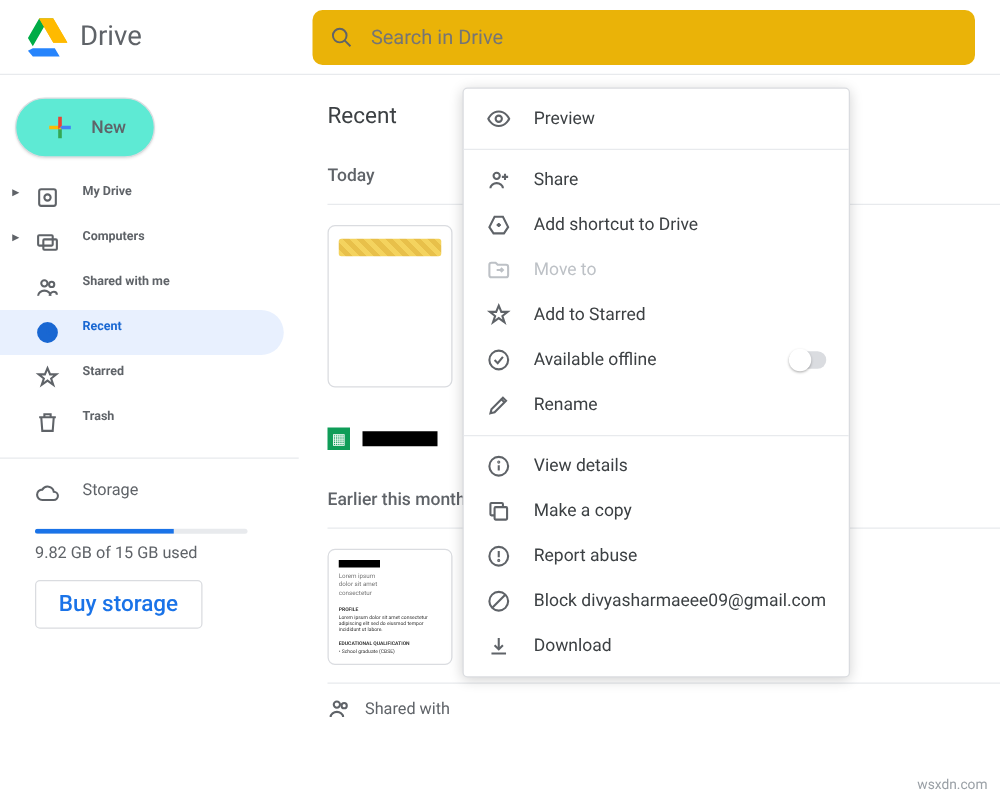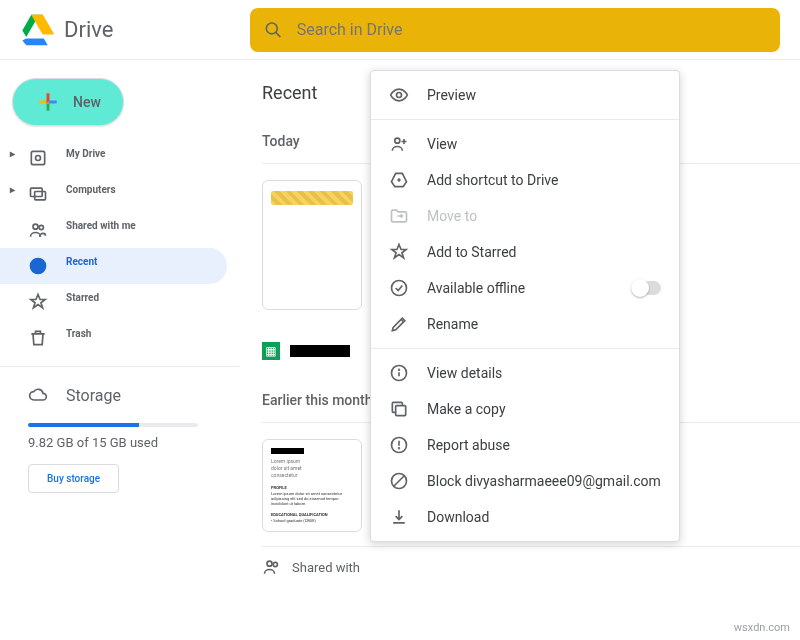--- a/index.html
+++ b/index.html
@@ -13,25 +13,25 @@
 .search-bar input { border: none; background: transparent; font-size: 16px; color: #5f6368; outline: none; width: 100%; }
 .body { display: flex; height: calc(100% - 60px); }
 .sidebar { width: 240px; padding: 12px 0 12px 0; border-right: 1px solid transparent; }
 .new-btn { display: flex; align-items: center; gap: 12px; background: #5eead4; border: 1px solid #dadce0; border-radius: 24px; padding: 10px 22px; margin: 6px 0 14px 12px; box-shadow: 0 1px 2px rgba(0,0,0,0.1); cursor: pointer; }
 .new-btn span { font-size: 14px; color: #5f6368; font-weight: 500; }
 .nav-item { display: flex; align-items: flex-start; gap: 18px; padding: 8px 12px 8px 28px; border-radius: 0 20px 20px 0; margin-right: 12px; font-size: 10px; color: #5f6368; cursor: pointer; position: relative; font-weight: bold; }
 .nav-item.expandable::before { content: '▸'; position: absolute; left: 10px; font-size: 10px; color: #5f6368; }
 .nav-item.active { background: #e8f0fe; color: #1967d2; }
 .nav-item.active svg { stroke: #1967d2; fill: #1967d2; }
 .nav-divider { height: 1px; background: #e8eaed; margin: 10px 0; }
-.storage-sec { padding: 8px 18px 8px 28px; font-size: 16px; display:flex; align-items:flex-end; gap:18px; color:#5f6368;}
+.storage-sec { padding: 8px 18px 8px 28px; font-size: 13px; display:flex; align-items:flex-start; gap:18px; color:#5f6368;}
 .storage-bar { width: 170px; height: 4px; background: #e8eaed; border-radius: 2px; margin: 10px 0 8px 28px; overflow: hidden; }
 .storage-fill { height: 100%; background: #1a73e8; width: 65%; }
 .storage-txt { font-size: 13px; color: #5f6368; padding-left: 28px; }
-.buy-btn { border: 1px solid #dadce0; color: #1a73e8; font-size: 10px; font-weight: 500; background: #fff; border-radius: 4px; padding: 8px 18px; margin: 14px 0 0 28px; cursor: pointer; }
+.buy-btn { border: 1px solid #dadce0; color: #1a73e8; font-size: 18px; font-weight: 500; background: #fff; border-radius: 4px; padding: 8px 18px; margin: 14px 0 0 28px; cursor: pointer; }
 .main { flex: 1; padding: 22px 0 0 22px; position: relative; }
 .main h1 { font-size: 18px; color: #3c4043; font-weight: 400; margin-bottom: 30px; }
 .group-label { font-size: 14px; font-weight: 500; color: #5f6368; margin-bottom: 14px; }
 .divider-line { height:1px; background:#e8eaed; margin-bottom:16px; }
 .thumb-card { width: 100px; height: 130px; border: 1px solid #dadce0; border-radius: 6px; background: #fff; margin-bottom: 24px; overflow: hidden; }
 .thumb-strip { height: 14px; margin: 10px 8px; background: repeating-linear-gradient(45deg,#f4d35e,#f4d35e 4px,#e8c04a 4px,#e8c04a 8px); border-radius:2px; }
 .file-row { display:flex; align-items:center; gap:10px; padding:8px 0;}
 .file-icon { width:18px; height:18px; background:#0f9d58; display:flex; align-items:center; justify-content:center; }
 .file-icon::after { content:'▦'; color:#fff; font-size:12px; }
 .file-name-redact { width:60px; height:12px; background:#000; }
@@ -195,21 +195,21 @@
   </div>
   <div class="ctx-sep"></div>
   <div class="ctx-item">
     <span class="ctx-icon">
         <svg class="icon" viewBox="0 0 24 24" fill="none" stroke="currentColor" stroke-width="2">
           <circle cx="10" cy="8" r="3"></circle>
           <path d="M4 20c0-3 3-5 6-5s6 2 6 5"></path>
           <path d="M18 6v6M15 9h6"></path>
         </svg>
       </span>
-    <span>View</span>
+    <span>Share</span>
   </div>
   <div class="ctx-item">
     <span class="ctx-icon">
         <svg class="icon" viewBox="0 0 24 24" fill="none" stroke="currentColor" stroke-width="2">
           <path d="M8 4h8l5 10-4 6H7l-4-6z"></path>
           <path d="M12 10v4M10 12h4"></path>
         </svg>
       </span>
     <span>Add shortcut to Drive</span>
   </div>

